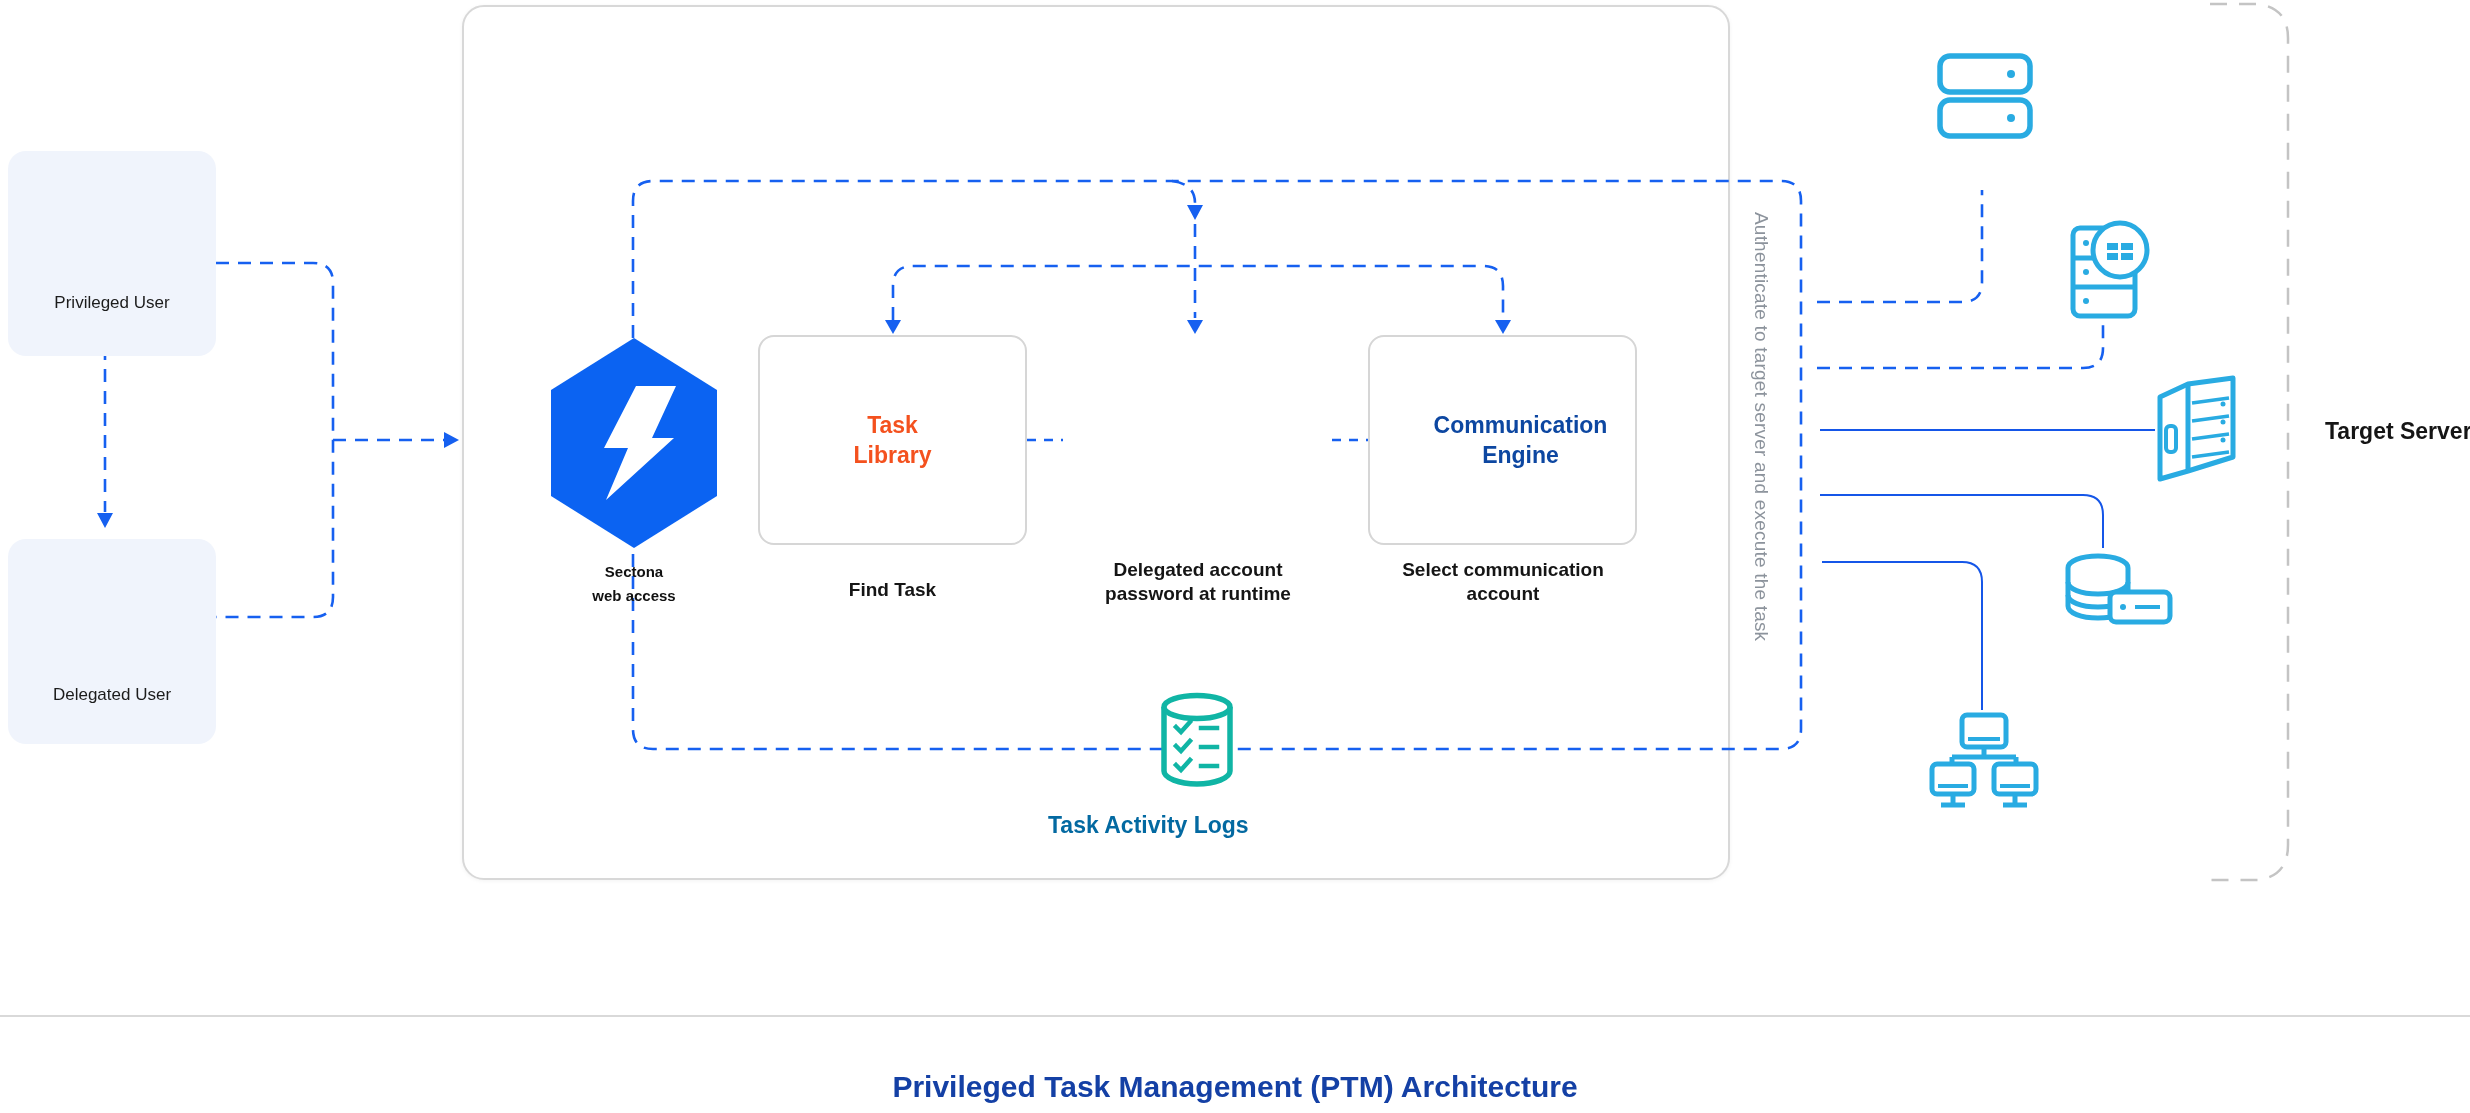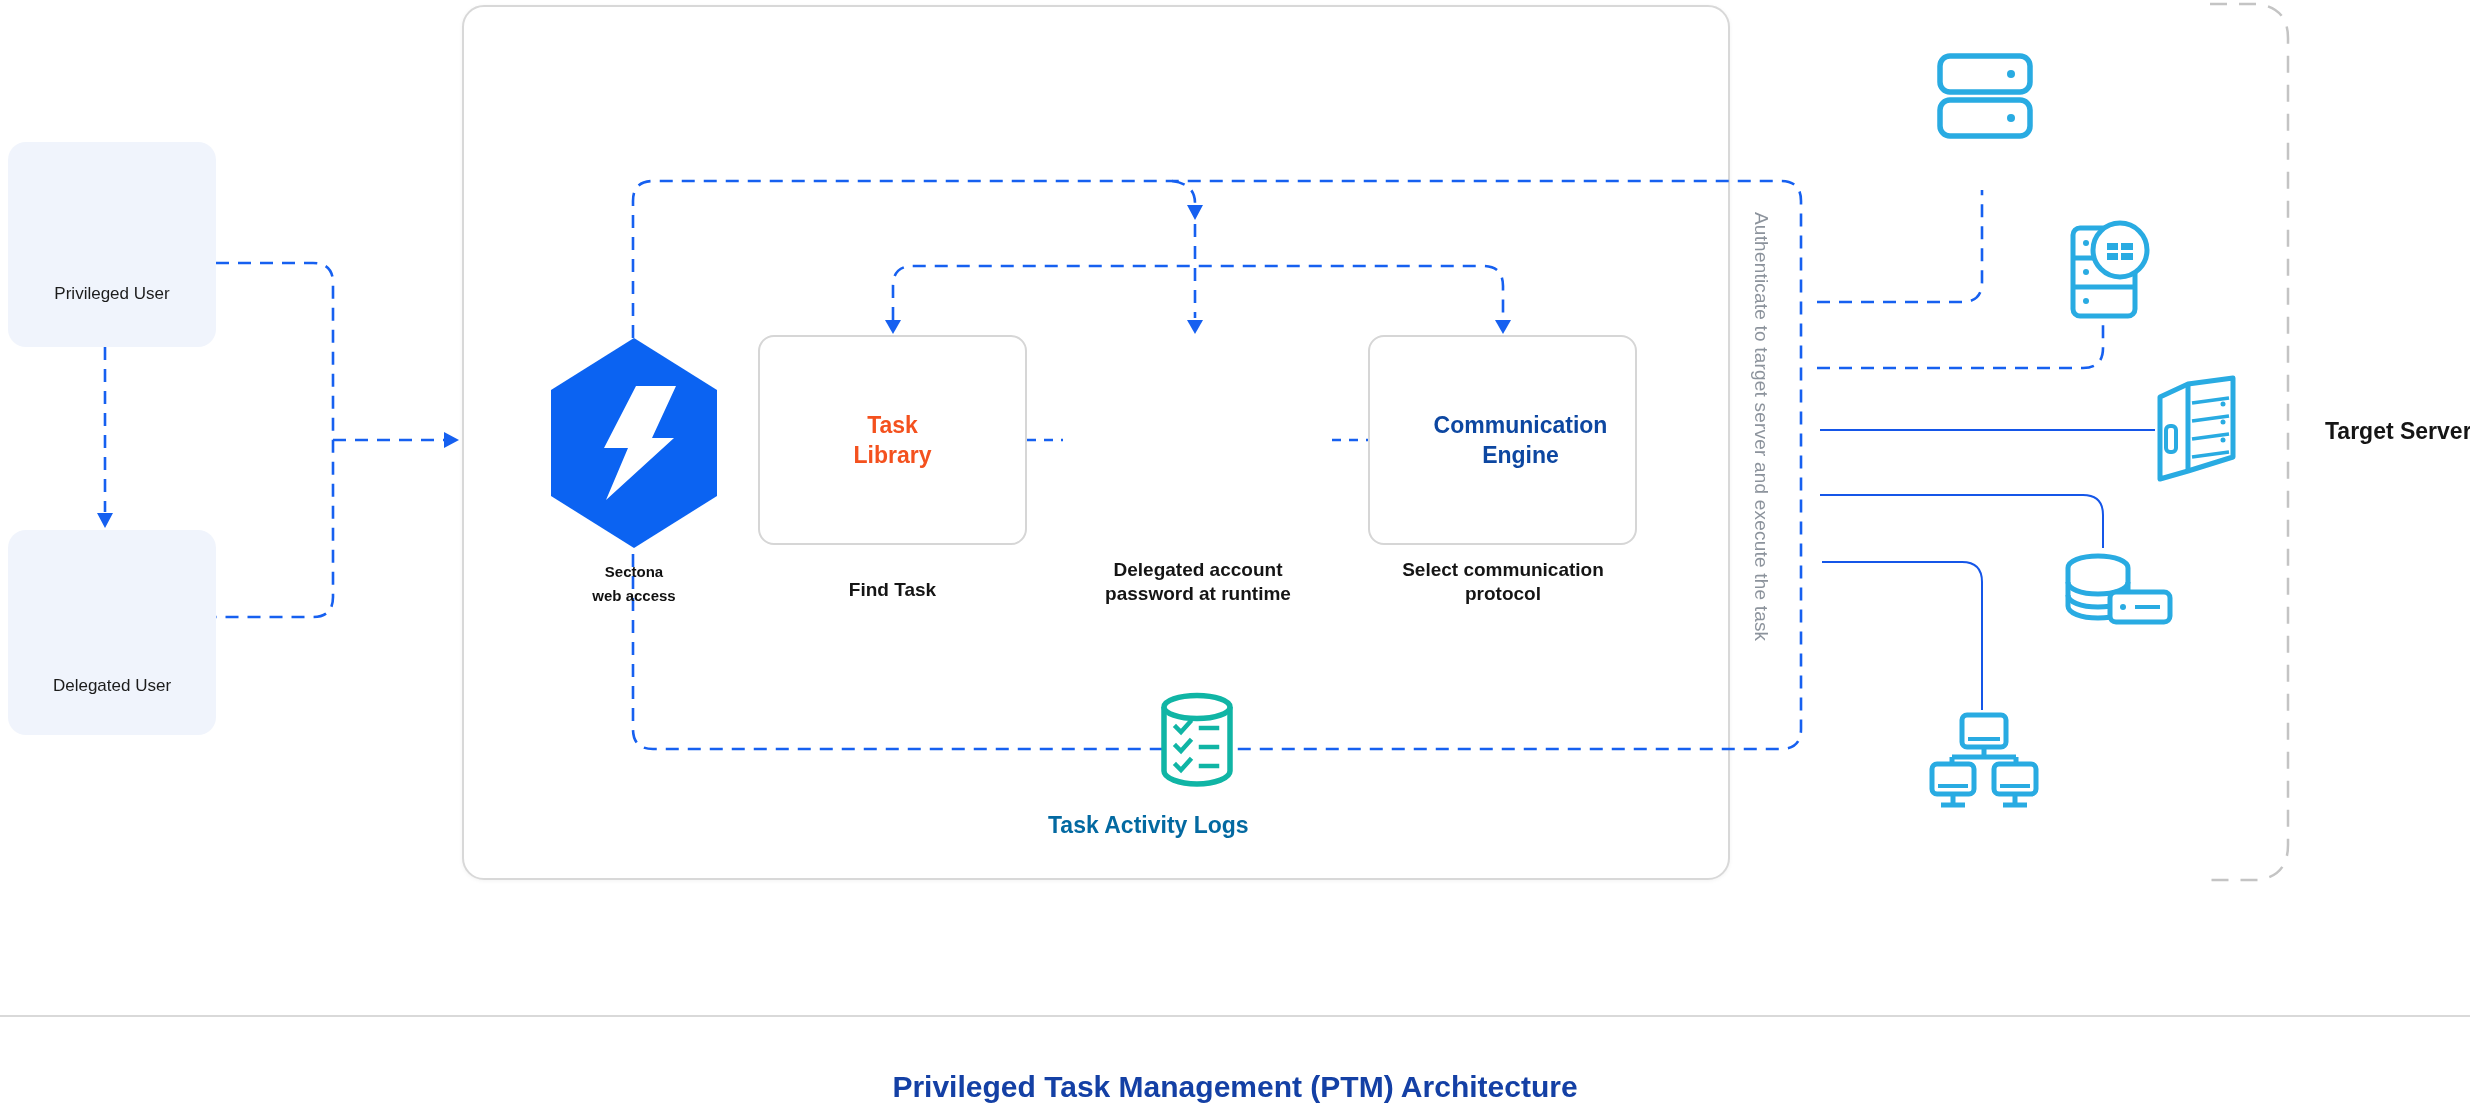--- a/index.html
+++ b/index.html
@@ -1,21 +1,21 @@
 <!DOCTYPE html>
 <html><head>
 <meta charset="utf-8">
 <style>
   html,body{margin:0;padding:0;background:#ffffff;}
   #stage{position:relative;width:2470px;height:1113px;background:#ffffff;
          font-family:"Liberation Sans",sans-serif;overflow:hidden;}
 
   
   .user-card{position:absolute;width:208px;height:205px;background:#F0F4FC;
-             border-radius:18px;}
+             border-radius:18px;margin-top:9px;}
   #card-privileged{left:8px;top:142px;}
   #card-delegated{left:8px;top:530px;}
   .user-label{position:absolute;left:0;width:208px;text-align:center;
               font-size:17px;font-weight:500;color:#1c1c1c;}
   #card-privileged .user-label{top:142px;}
   #card-delegated .user-label{top:146px;}
 
   
   #panel{position:absolute;left:462px;top:5px;width:1268px;height:875px;
          background:#ffffff;border:2px solid #d8d8d8;border-radius:22px;
@@ -235,21 +235,21 @@
     <div class="module-name">Task
 Library</div>
   </div>
   <div class="module-box" id="box-comm-engine">
     <div class="module-name">Communication
 Engine</div>
   </div>
 
   <div class="module-caption" id="caption-task-library">Find Task</div>
   <div class="module-caption" id="caption-vault">Delegated account password at runtime</div>
-  <div class="module-caption" id="caption-comm-engine">Select communication protocol</div>
+  <div class="module-caption" id="caption-comm-engine">Select communication account</div>
 
   <div id="logs-label">Task Activity Logs</div>
 
   <div id="flow-note">Authenticate to target server and execute the task</div>
 
   <div id="target-label">Target Server</div>
 
   <div id="divider"></div>
   <div id="main-title">Privileged Task Management (PTM) Architecture</div>
 

